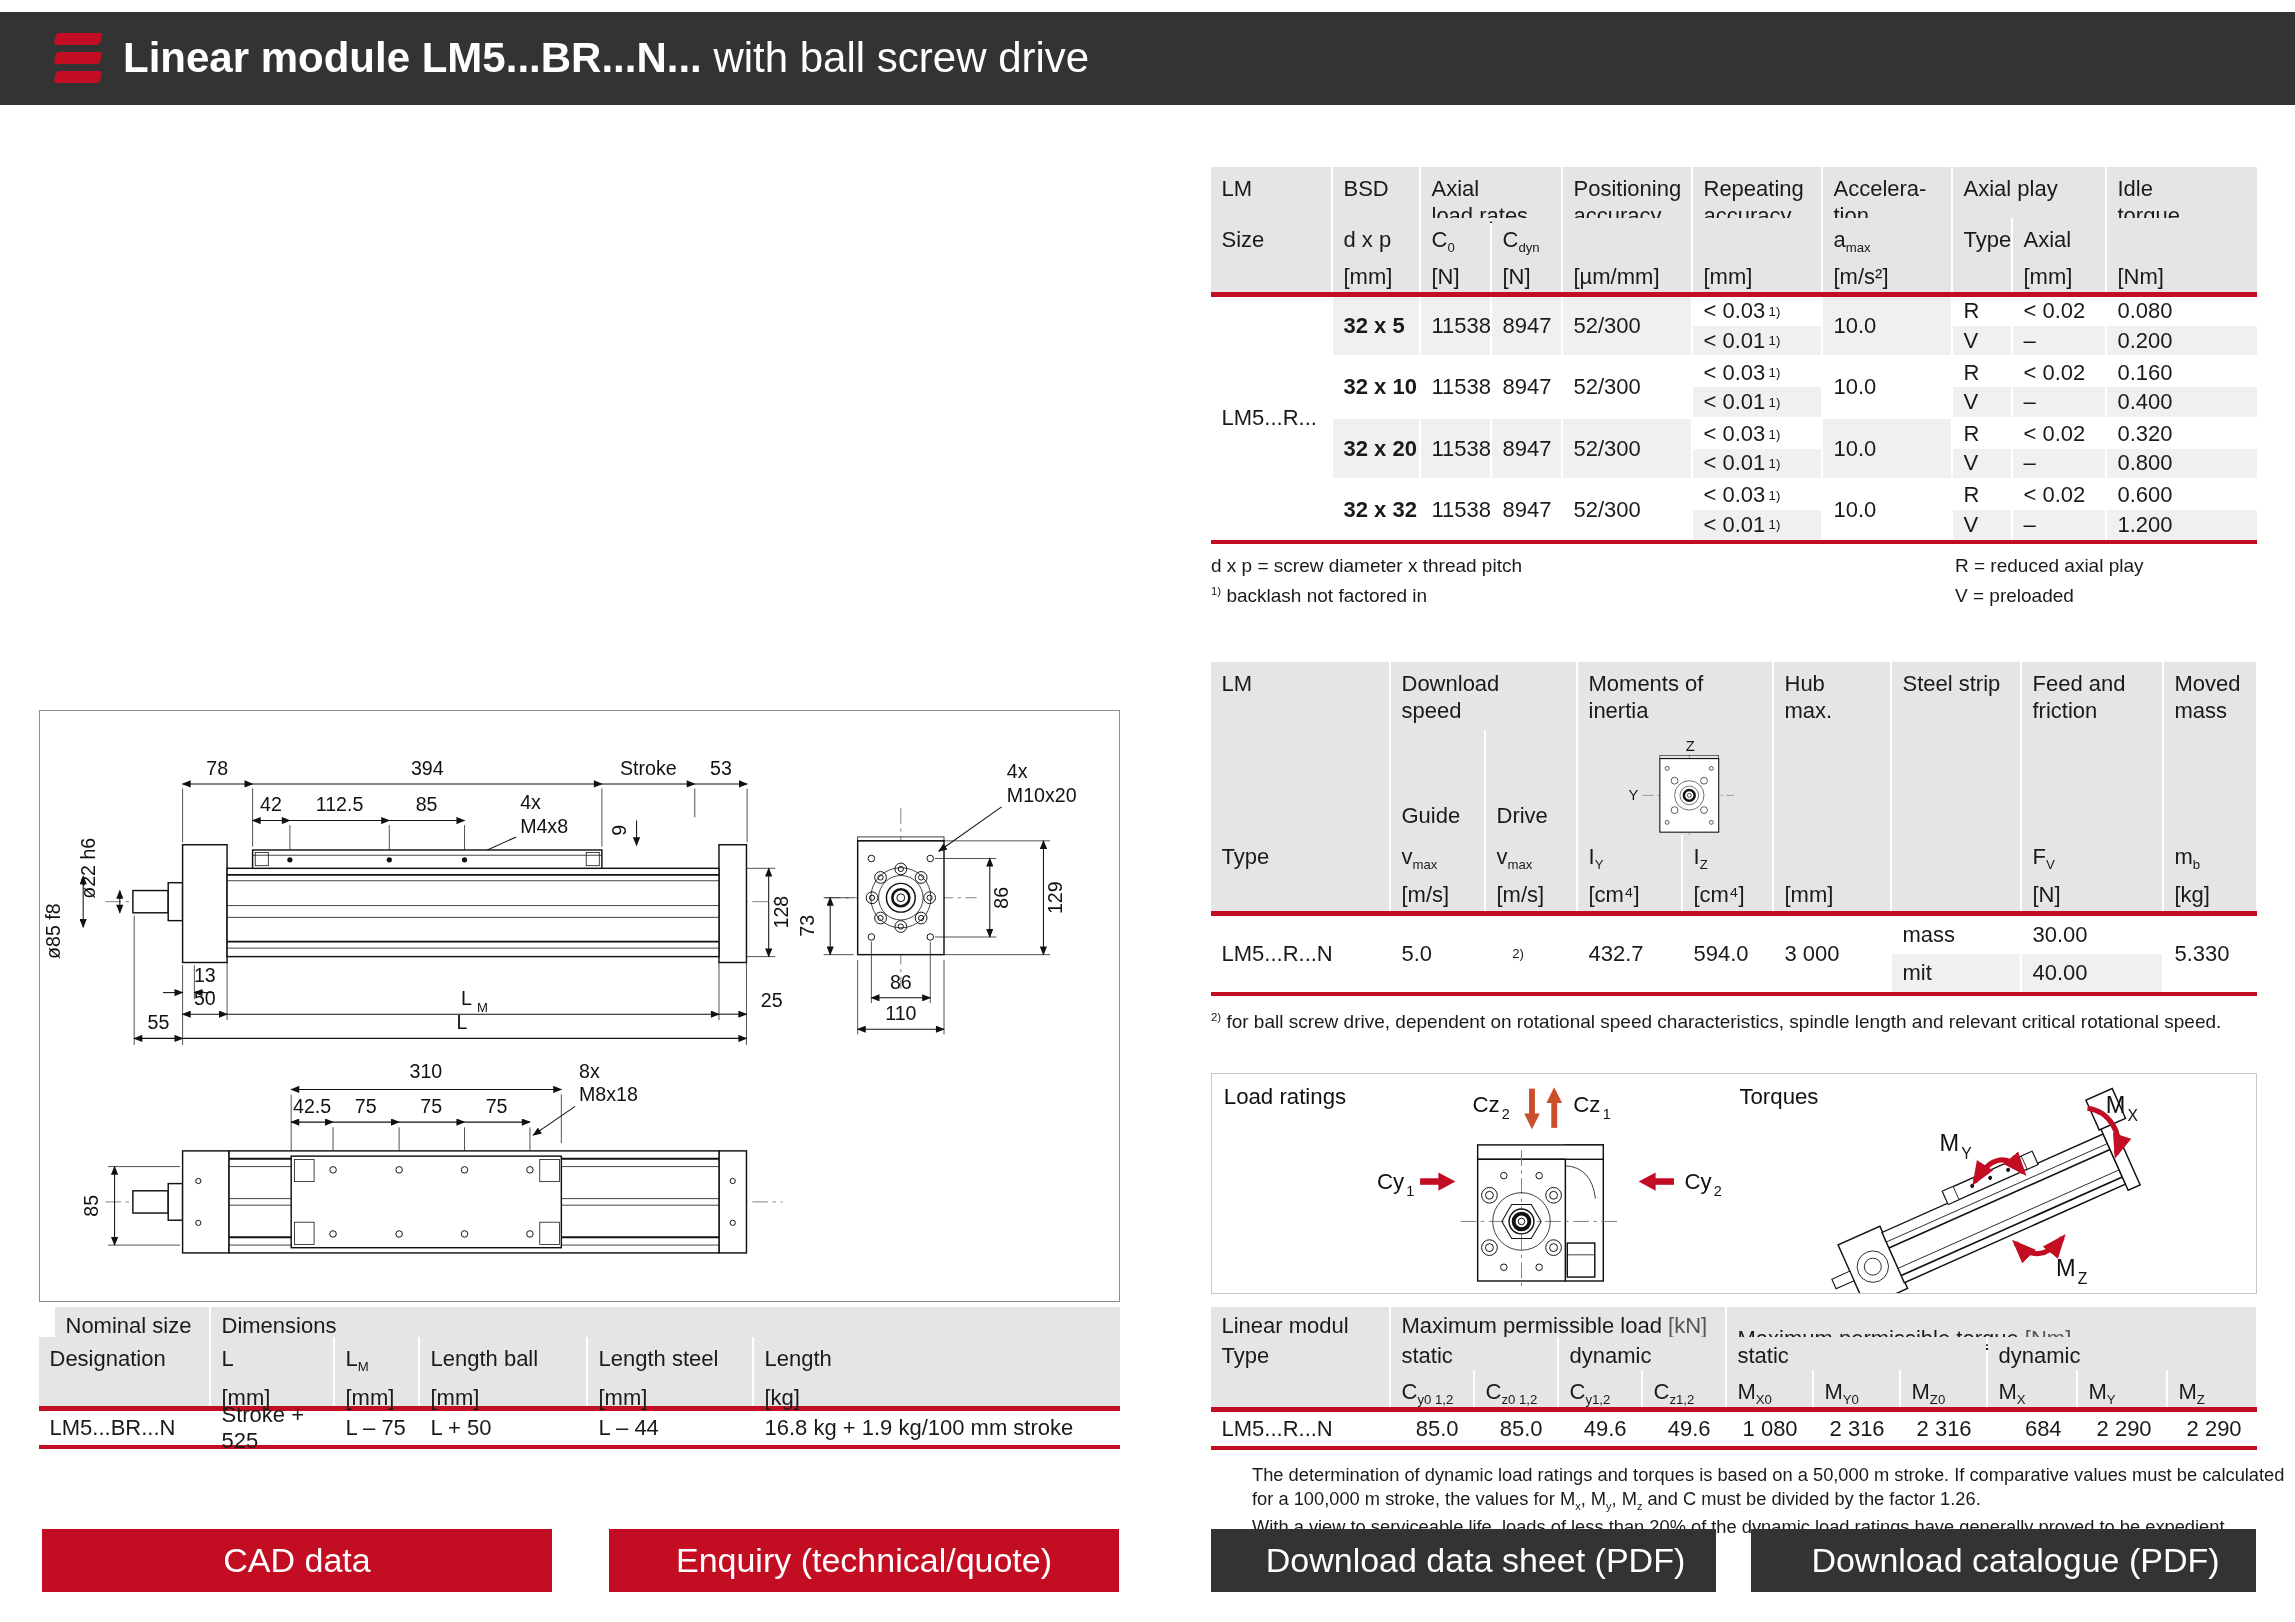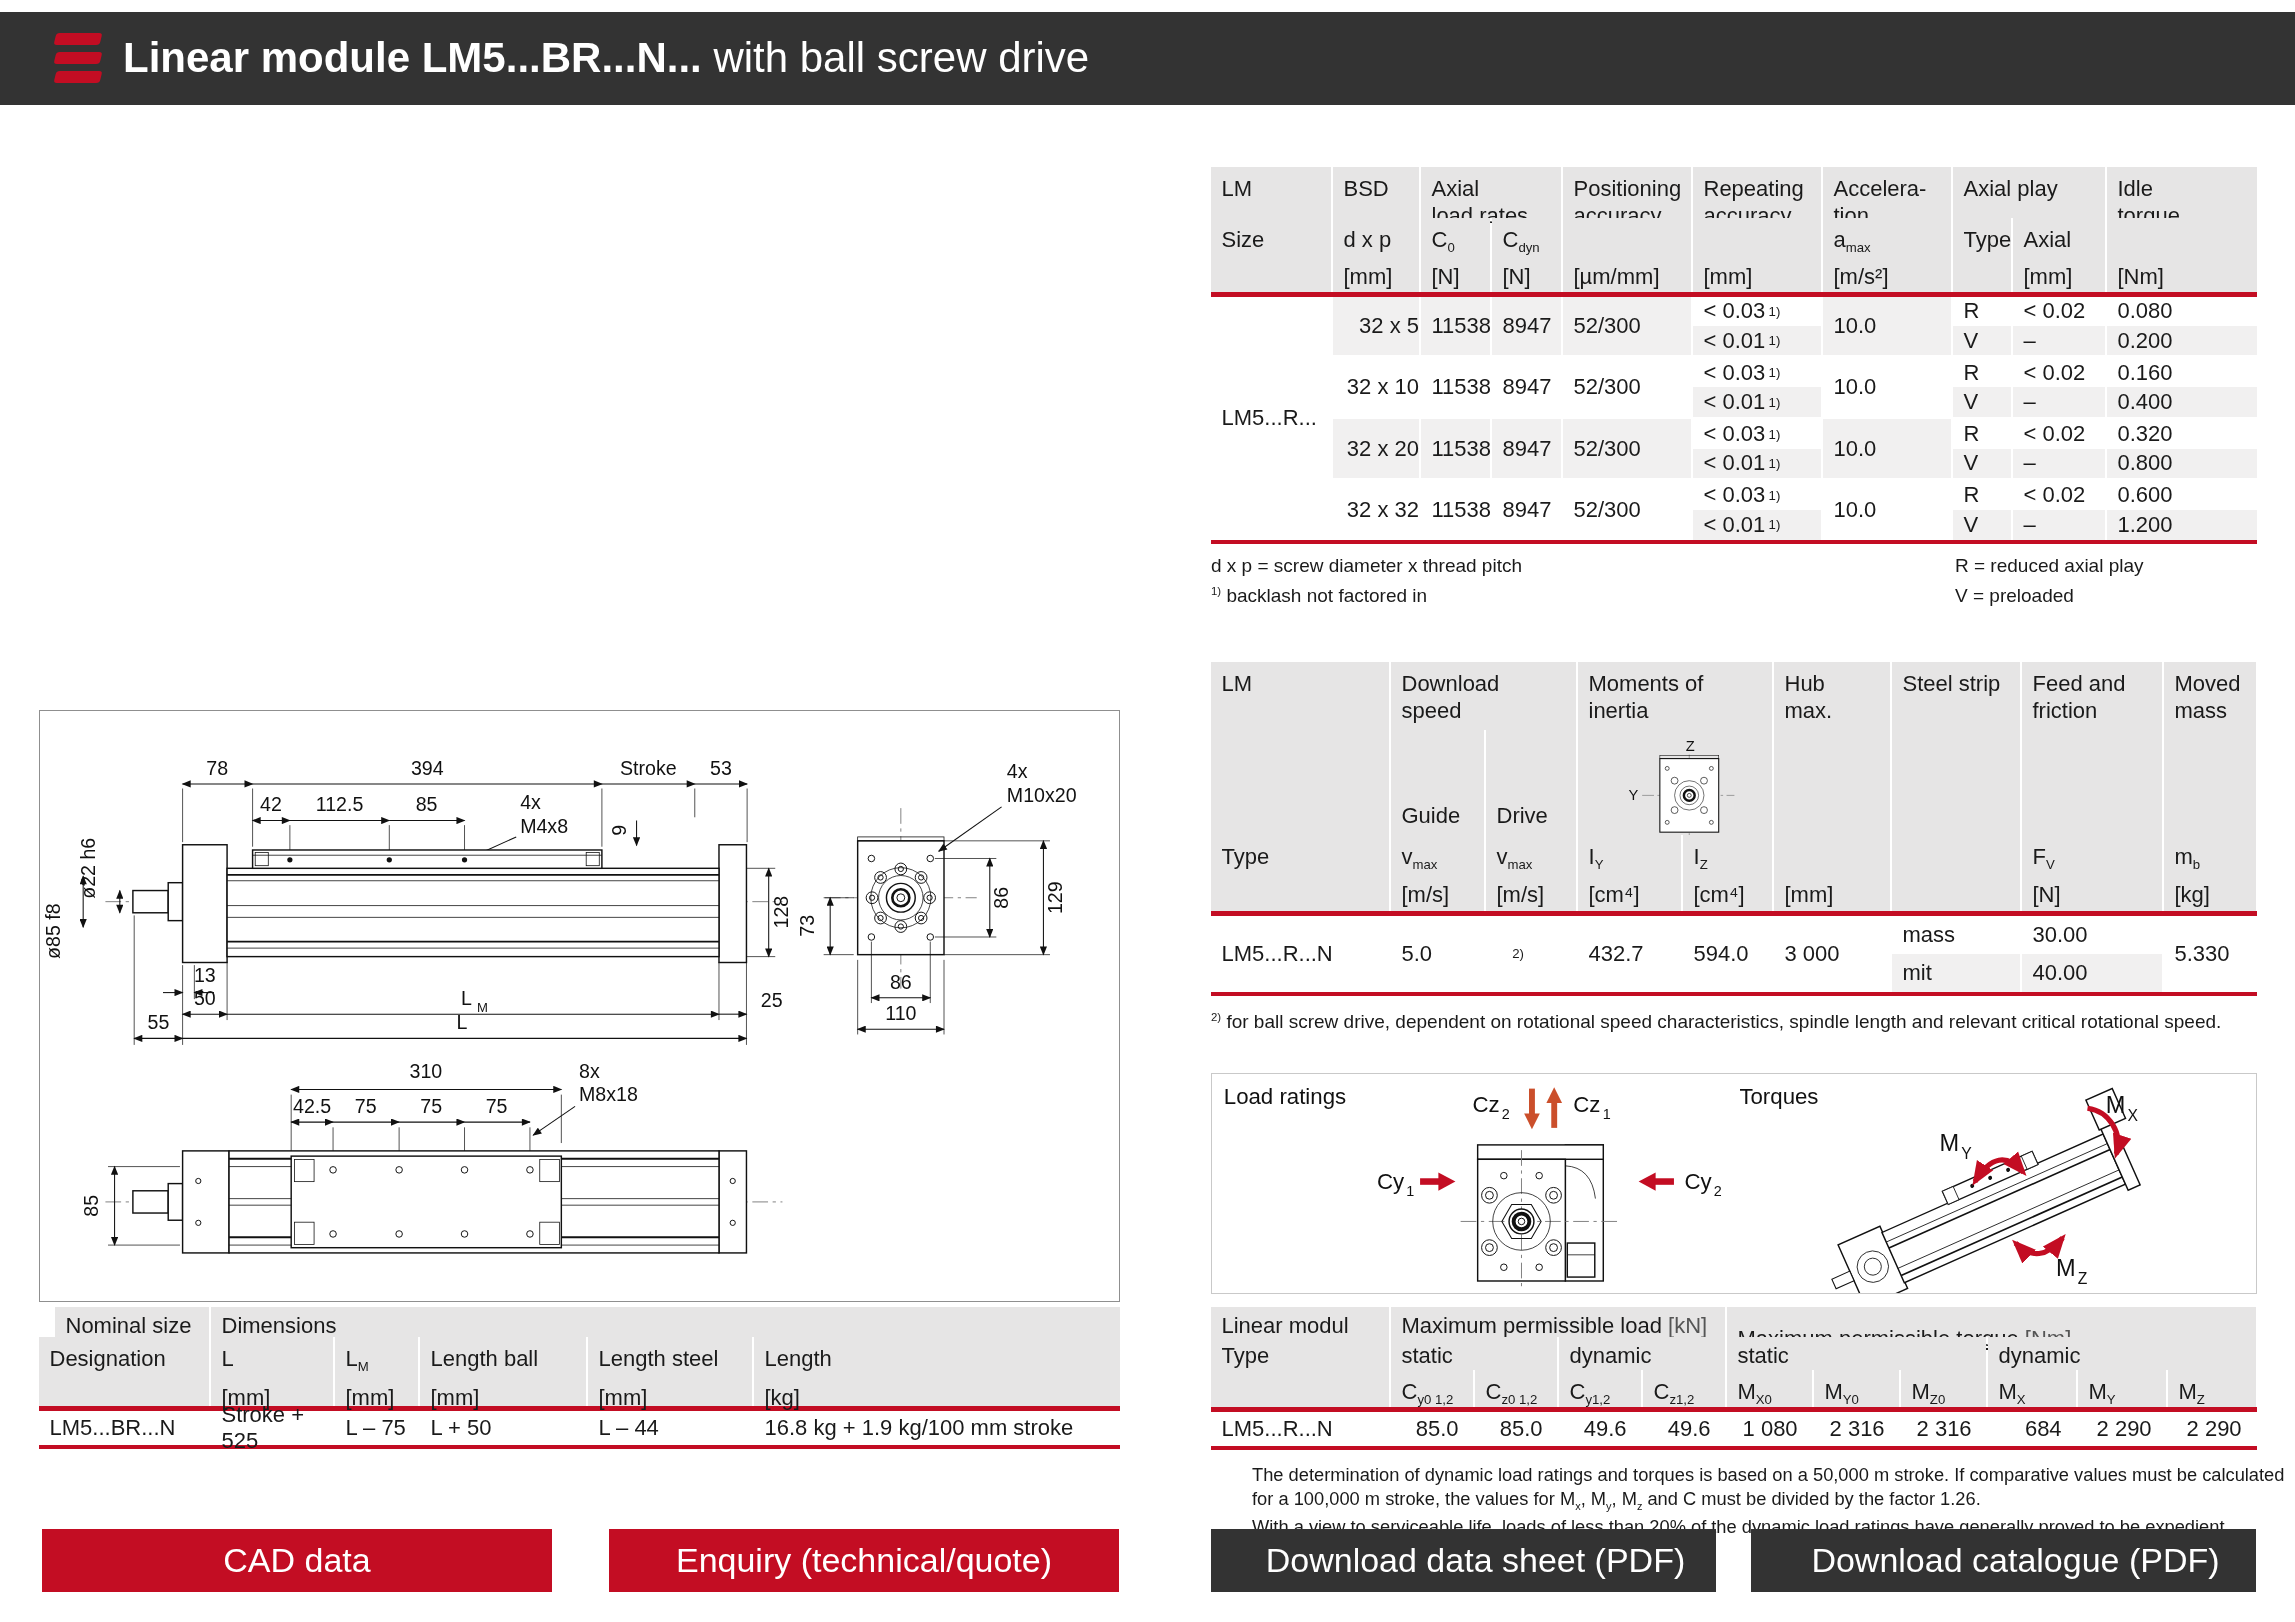--- a/index.html
+++ b/index.html
@@ -16,21 +16,21 @@
   .tg { display:grid; column-gap:2px; background:#fff; }
   .hc { background:#e6e5e5; font-size:22px; line-height:1.25; padding:7.9px 3.9px 3.9px 10.5px; }
   .hb { display:flex; align-items:flex-end; padding-bottom:5.2px; }
   .dc { display:flex; align-items:center; padding-left:10.5px; font-size:22px; background:#fff; }
   .g  { background:#f1f0f0; }
   .w  { background:#fff; }
   .num { justify-content:flex-end; padding-right:14.4px; padding-left:0; }
   .rule { height:4.6px; background:#c30d23; }
   sub { font-size:60%; }
   sup { font-size:60%; margin-left:3.3px; }
-  .b { font-weight:normal;justify-content:flex-end; }
+  .b { font-weight:bold; }
   .fn { font-size:19px; color:#1a1a1a; }
   .unit { color:#555; }
   .note { font-size:18.3px; line-height:1.33;margin-left:41px; }
   
   .btn { top:1529px; height:63px; display:flex; align-items:center; justify-content:center; color:#fff; font-size:34px; cursor:pointer; }
   .btn.red { background:#c30d23; }
   .btn.dark { background:#333333;padding-left:24px; }
   
   .panel { border:1.3px solid #8f8f8f; background:#fff; }
   .lbox { border:1.3px solid #c9c9c9; background:#fff; }

